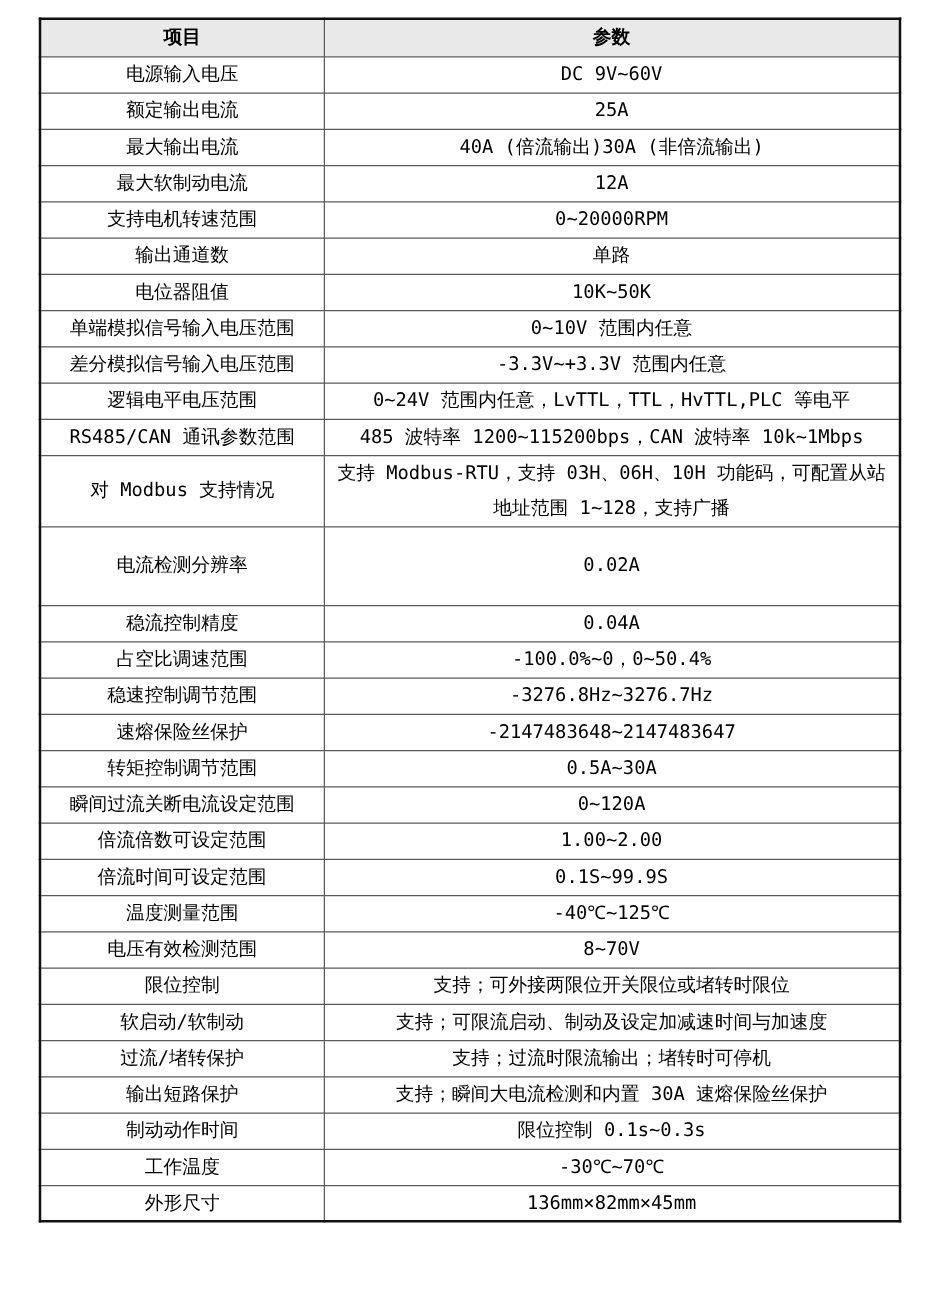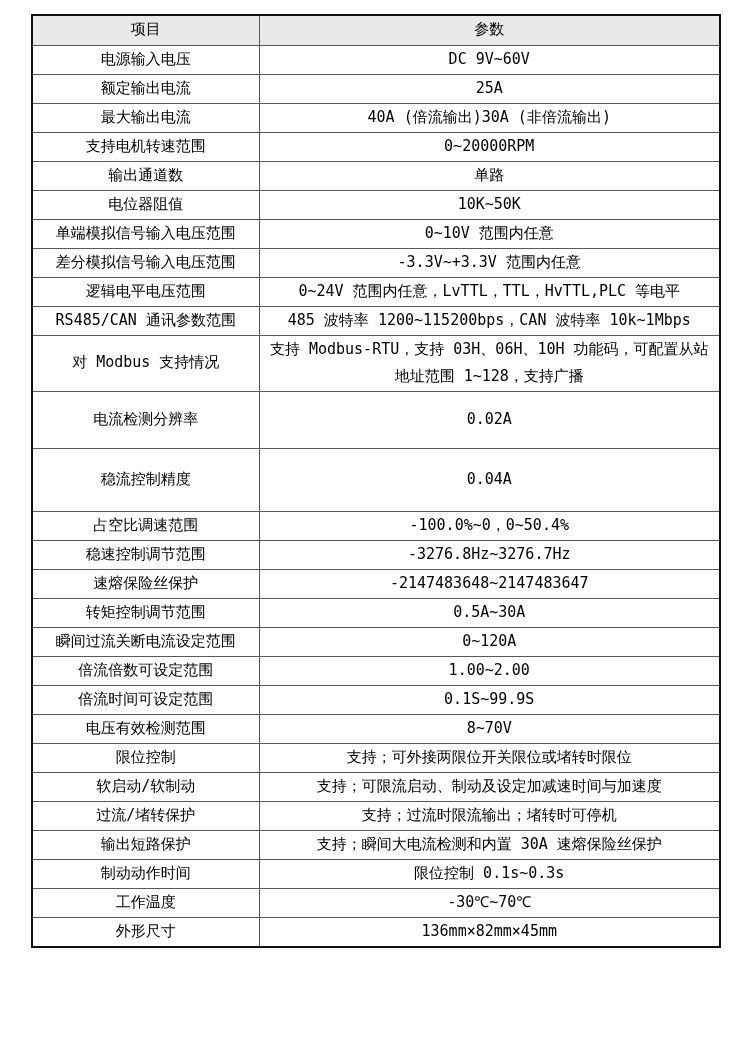--- a/index.html
+++ b/index.html
@@ -34,21 +34,21 @@
     line-height: 1.85;
     overflow: hidden;
   }
 
   col.col-item  { width: 227px; }
   col.col-param { width: 461px; }
 
   thead tr { height: 30px; }
   thead th {
     background: #e9e9e9;
-    font-weight: normal;
+    font-weight: bold;
     font-size: 15px;
   }
 
   tbody tr { height: 29px; }
   
   tbody tr:nth-child(12) { height: 57px; }
   tbody tr:nth-child(13) { height: 63px; }
 
   tbody td.param-cell { padding: 0 6px; }
   tbody td.item-cell  { padding: 0 2px; }
@@ -73,20 +73,24 @@
           <td class="item-cell">电源输入电压</td>
           <td class="param-cell">DC 9V~60V</td>
         </tr>
         <tr>
           <td class="item-cell">额定输出电流</td>
           <td class="param-cell">25A</td>
         </tr>
         <tr>
           <td class="item-cell">最大输出电流</td>
           <td class="param-cell">40A (倍流输出)30A (非倍流输出)</td>
+        </tr>
+        <tr>
+          <td class="item-cell">最大软制动电流</td>
+          <td class="param-cell">12A</td>
         </tr>
         <tr>
           <td class="item-cell">支持电机转速范围</td>
           <td class="param-cell">0~20000RPM</td>
         </tr>
         <tr>
           <td class="item-cell">输出通道数</td>
           <td class="param-cell">单路</td>
         </tr>
         <tr>
@@ -143,20 +147,24 @@
         </tr>
         <tr>
           <td class="item-cell">倍流倍数可设定范围</td>
           <td class="param-cell">1.00~2.00</td>
         </tr>
         <tr>
           <td class="item-cell">倍流时间可设定范围</td>
           <td class="param-cell">0.1S~99.9S</td>
         </tr>
         <tr>
+          <td class="item-cell">温度测量范围</td>
+          <td class="param-cell">-40℃~125℃</td>
+        </tr>
+        <tr>
           <td class="item-cell">电压有效检测范围</td>
           <td class="param-cell">8~70V</td>
         </tr>
         <tr>
           <td class="item-cell">限位控制</td>
           <td class="param-cell">支持；可外接两限位开关限位或堵转时限位</td>
         </tr>
         <tr>
           <td class="item-cell">软启动/软制动</td>
           <td class="param-cell">支持；可限流启动、制动及设定加减速时间与加速度</td>

